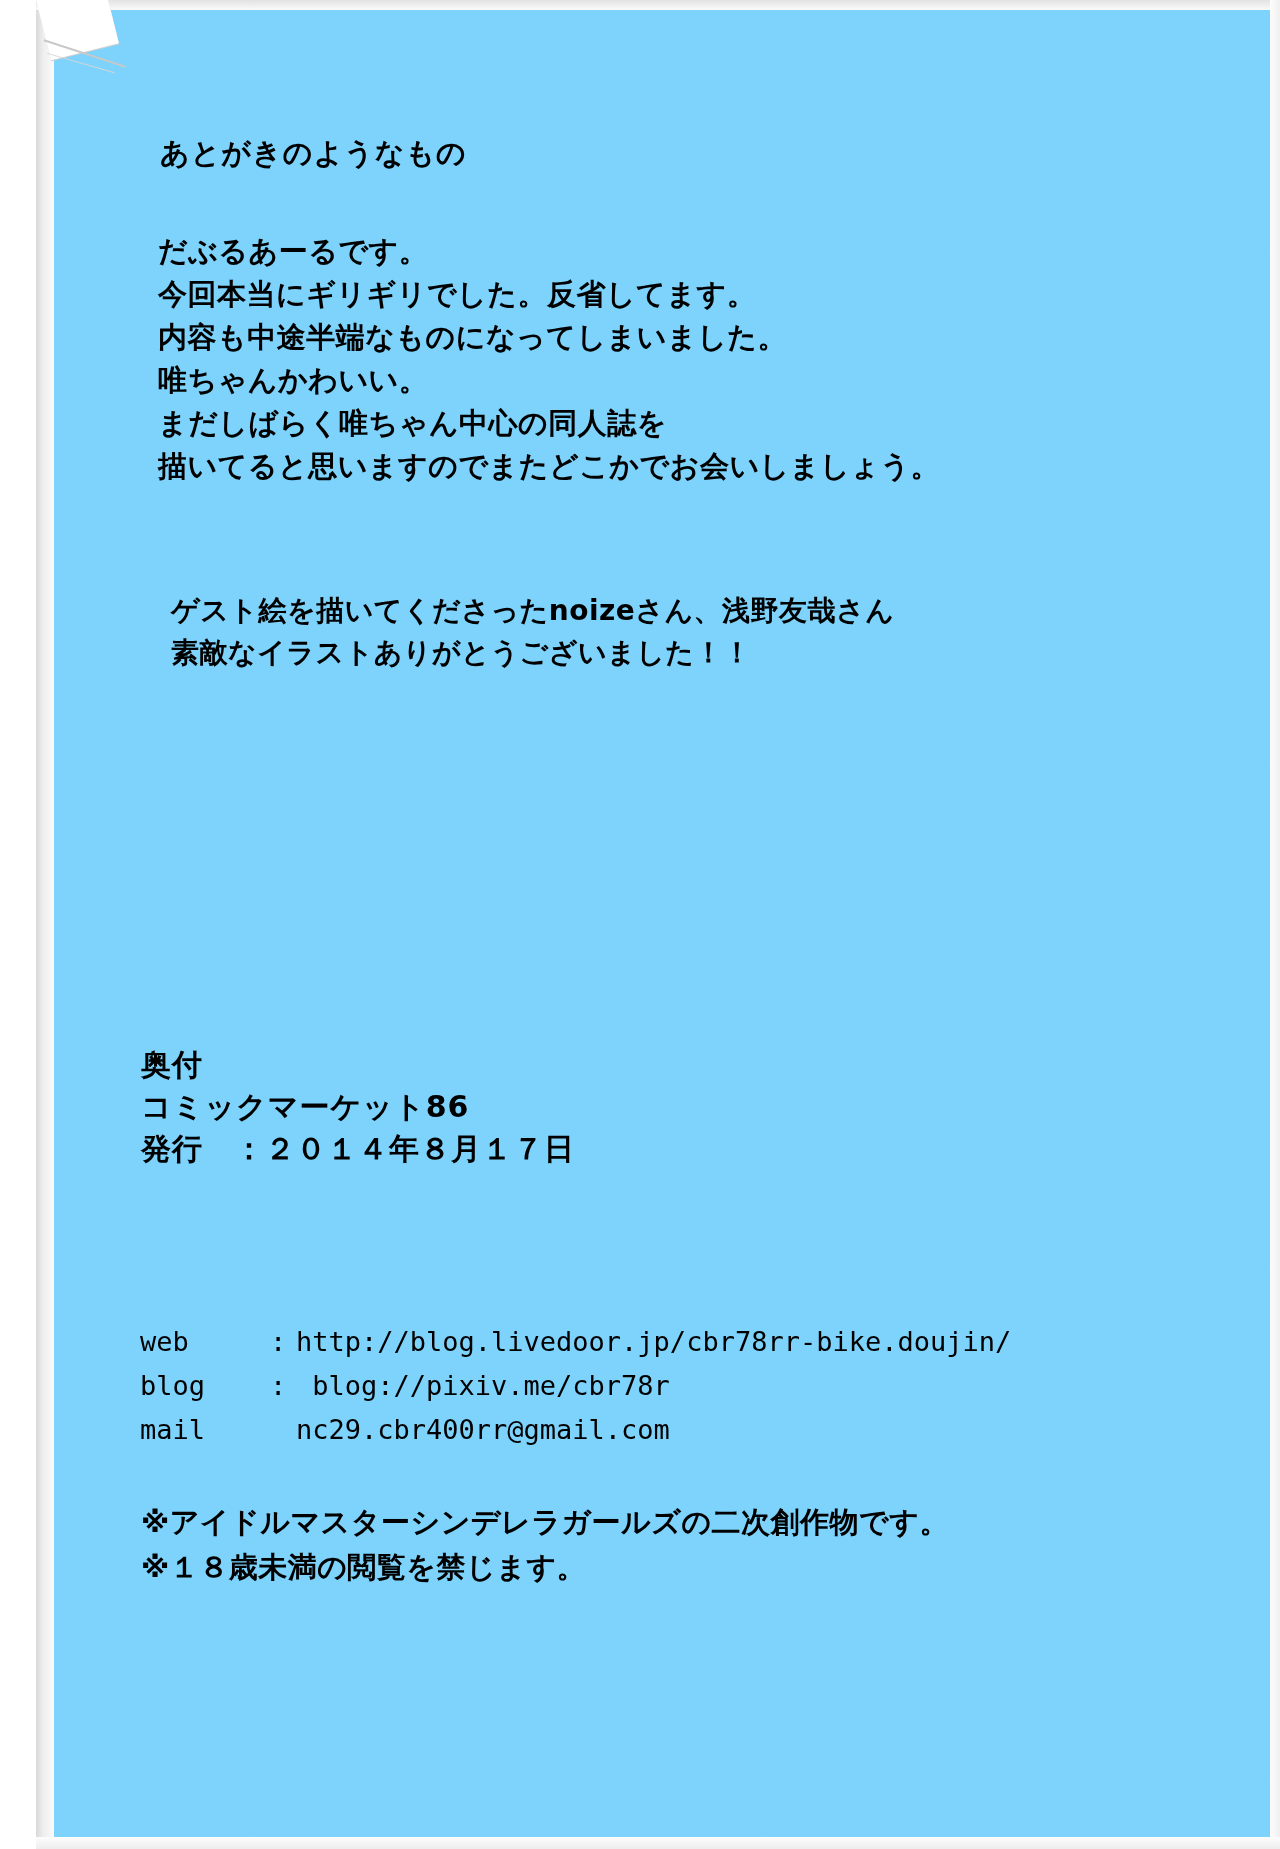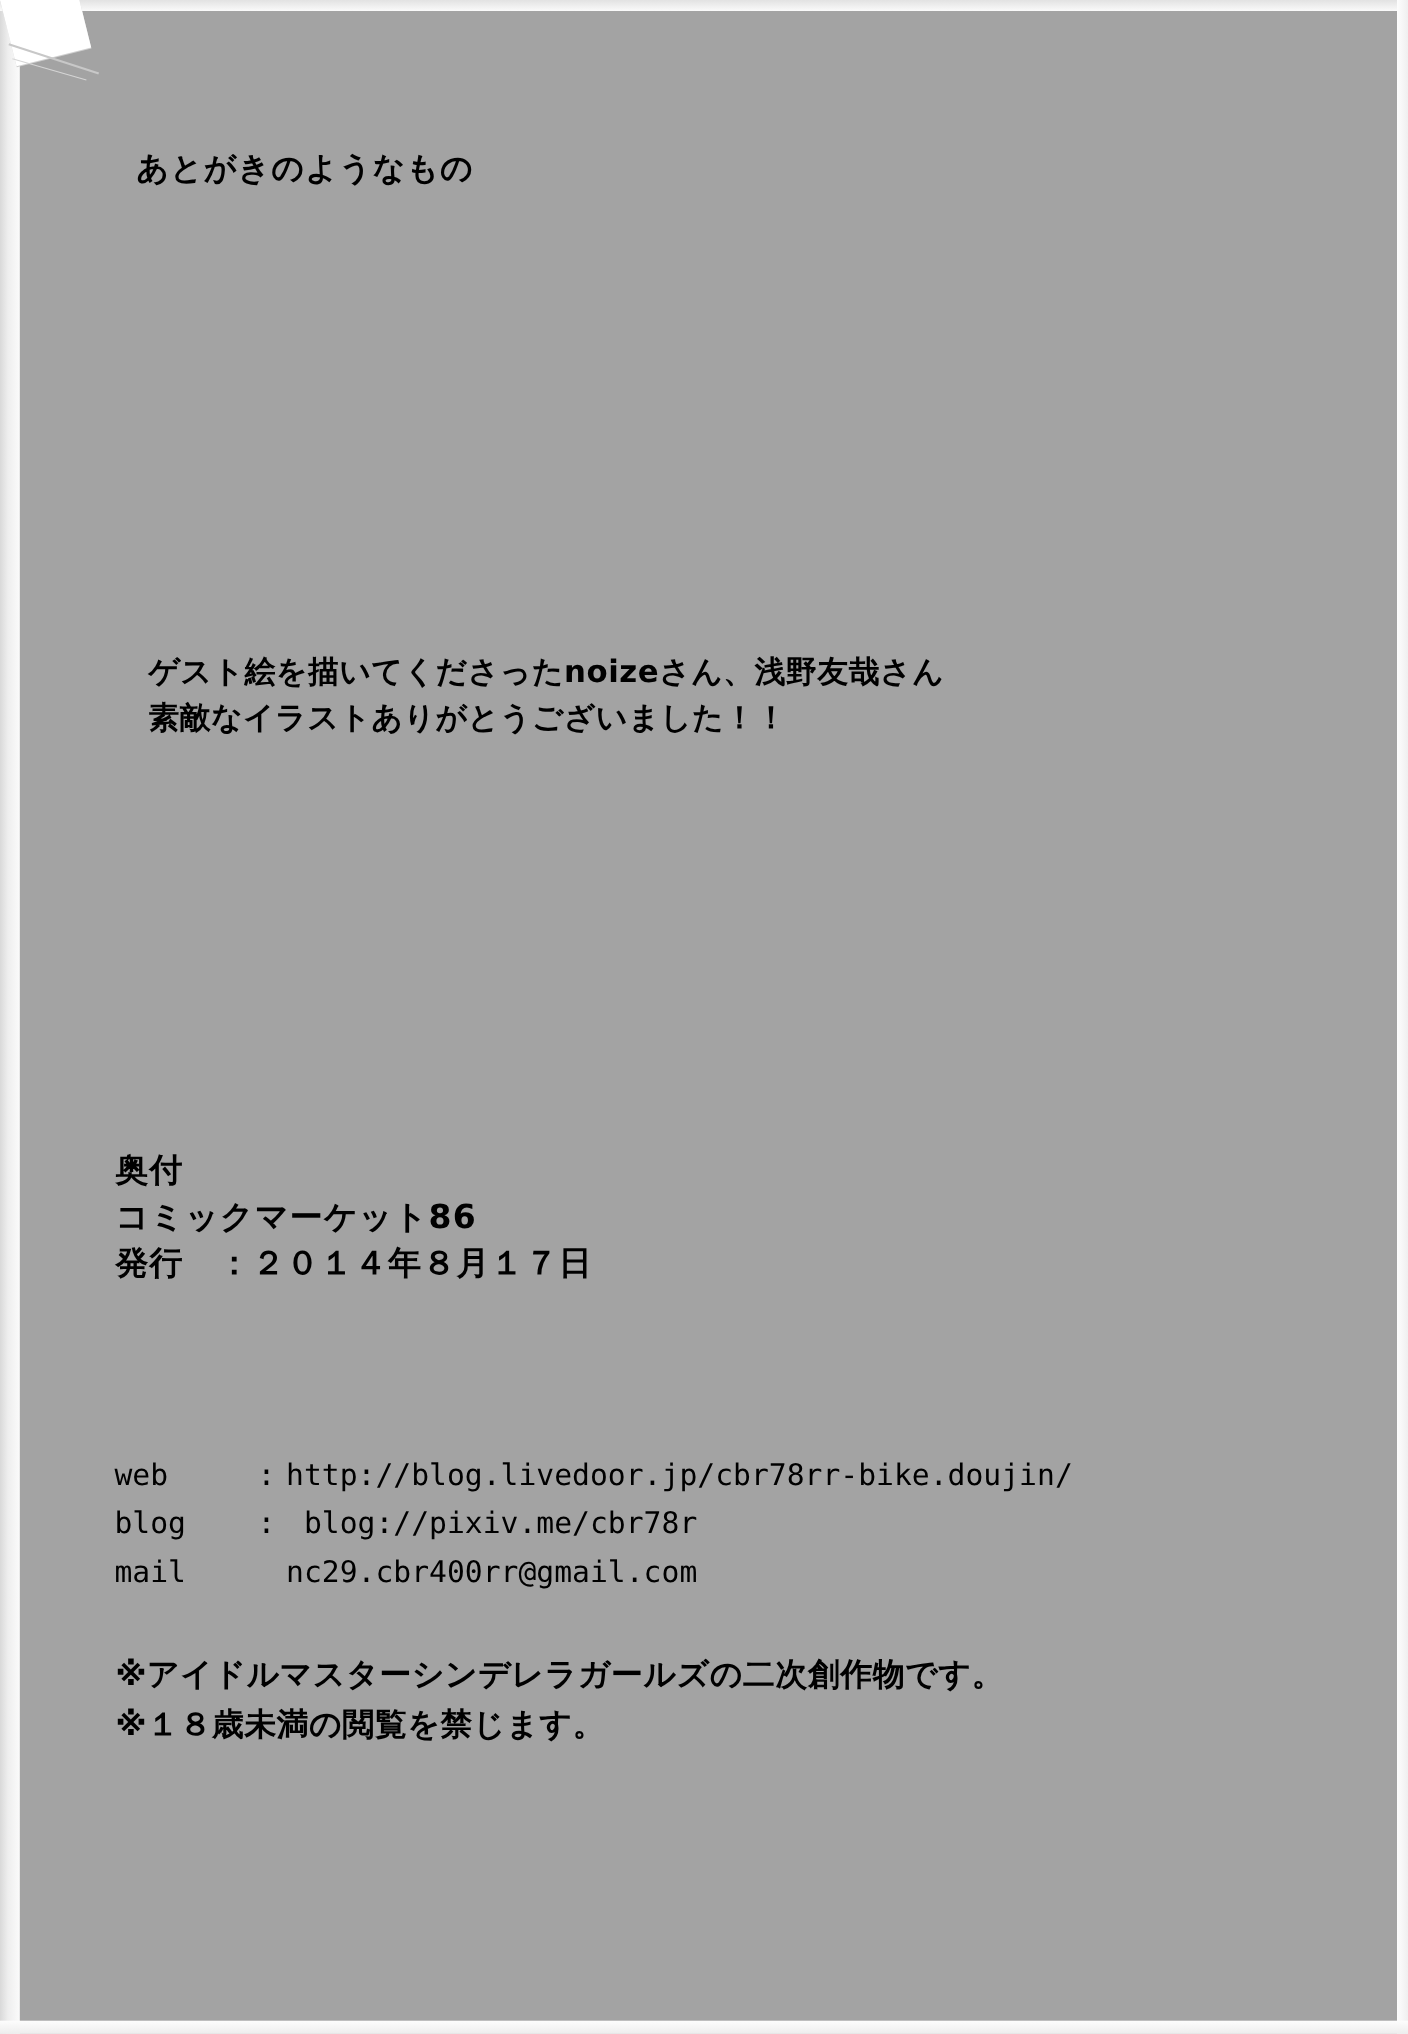--- a/index.html
+++ b/index.html
@@ -13,21 +13,22 @@
     position: relative;
     font-family: "DejaVu Sans", sans-serif;
     color: #000000;
     overflow: hidden;
   }
 
   
   #page {
     position: absolute;
     inset: 0;
-    background: #a3a3a3;
+    background: #7dd3fc;
+    margin-left: 36px;
   }
 
   
   .scan-edge-left {
     position: absolute;
     left: 0;
     top: 0;
     width: 18px;
     height: 1849px;
     background: linear-gradient(to right, #d9d9d9 0%, #eeeeee 40%, #fbfbfb 100%);
@@ -167,20 +168,28 @@
   <div class="scan-edge-top"></div>
   <div class="scan-edge-right"></div>
   <div class="scan-edge-bottom"></div>
   <div class="scan-corner">
     <div class="scan-corner-line"></div>
     <div class="scan-corner-line2"></div>
   </div>
 
   <div class="afterword-title">あとがきのようなもの</div>
 
+  <div class="afterword-body">
+    <div>だぶるあーるです。</div>
+    <div>今回本当にギリギリでした。反省してます。</div>
+    <div>内容も中途半端なものになってしまいました。</div>
+    <div>唯ちゃんかわいい。</div>
+    <div>まだしばらく唯ちゃん中心の同人誌を</div>
+    <div>描いてると思いますのでまたどこかでお会いしましょう。</div>
+  </div>
 
   <div class="thanks-block">
     <div>ゲスト絵を描いてくださったnoizeさん、浅野友哉さん</div>
     <div>素敵なイラストありがとうございました！！</div>
   </div>
 
   <div class="colophon">
     <div>奥付</div>
     <div>コミックマーケット86</div>
     <div>発行　：２０１４年８月１７日</div>

